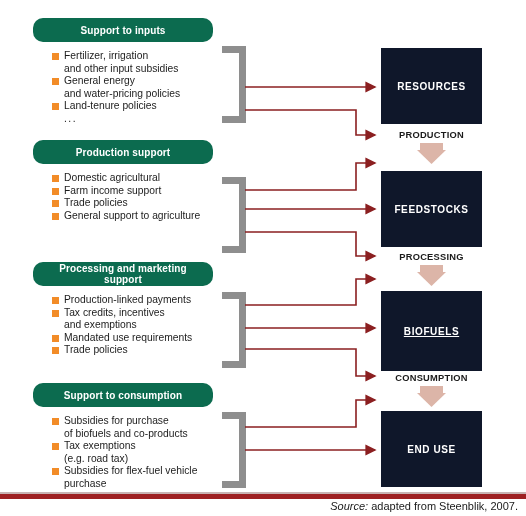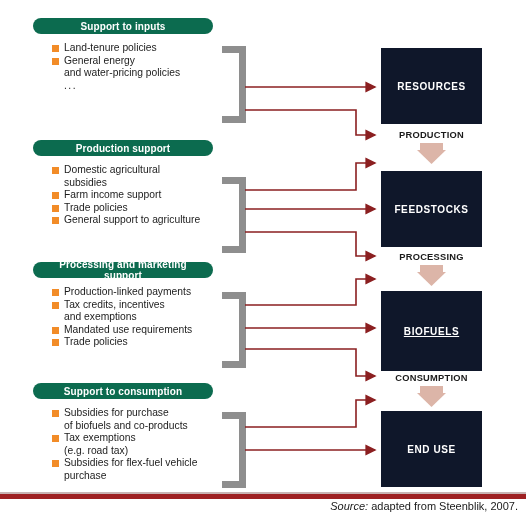--- a/index.html
+++ b/index.html
@@ -22,21 +22,21 @@
     height: 516px;
   }
 
   
   .group {
     position: absolute;
     left: 33px;
     width: 180px;
   }
   .pill {
-    height: 16px;
+    height: 24px;
     border-radius: 10px;
     background: #0c6b4f;
     color: #ffffff;
     font-size: 10px;
     font-weight: bold;
     letter-spacing: .1px;
     display: flex;
     align-items: center;
     justify-content: center;
     text-align: center;
@@ -140,38 +140,42 @@
 </head>
 <body>
 
 <div id="stage">
 
   <div class="group" style="top:18px;">
     <div class="pill">Support to inputs</div>
     <div class="bullets">
       <div class="bullet-row">
         <span class="sq"></span>
-        <span>Land-tenure policies</span>
+        <span>Fertilizer, irrigation</span>
+        <span class="l2">and other input subsidies</span>
       </div>
       <div class="bullet-row">
         <span class="sq"></span>
         <span>General energy</span>
         <span class="l2">and water-pricing policies</span>
+      </div>
+      <div class="bullet-row">
+        <span class="sq"></span>
+        <span>Land-tenure policies</span>
       </div>
       <div class="dots">...</div>
     </div>
   </div>
 
   <div class="group" style="top:140px;">
     <div class="pill">Production support</div>
     <div class="bullets">
       <div class="bullet-row">
         <span class="sq"></span>
         <span>Domestic agricultural</span>
-        <span class="l2">subsidies</span>
       </div>
       <div class="bullet-row">
         <span class="sq"></span>
         <span>Farm income support</span>
       </div>
       <div class="bullet-row">
         <span class="sq"></span>
         <span>Trade policies</span>
       </div>
       <div class="bullet-row">

